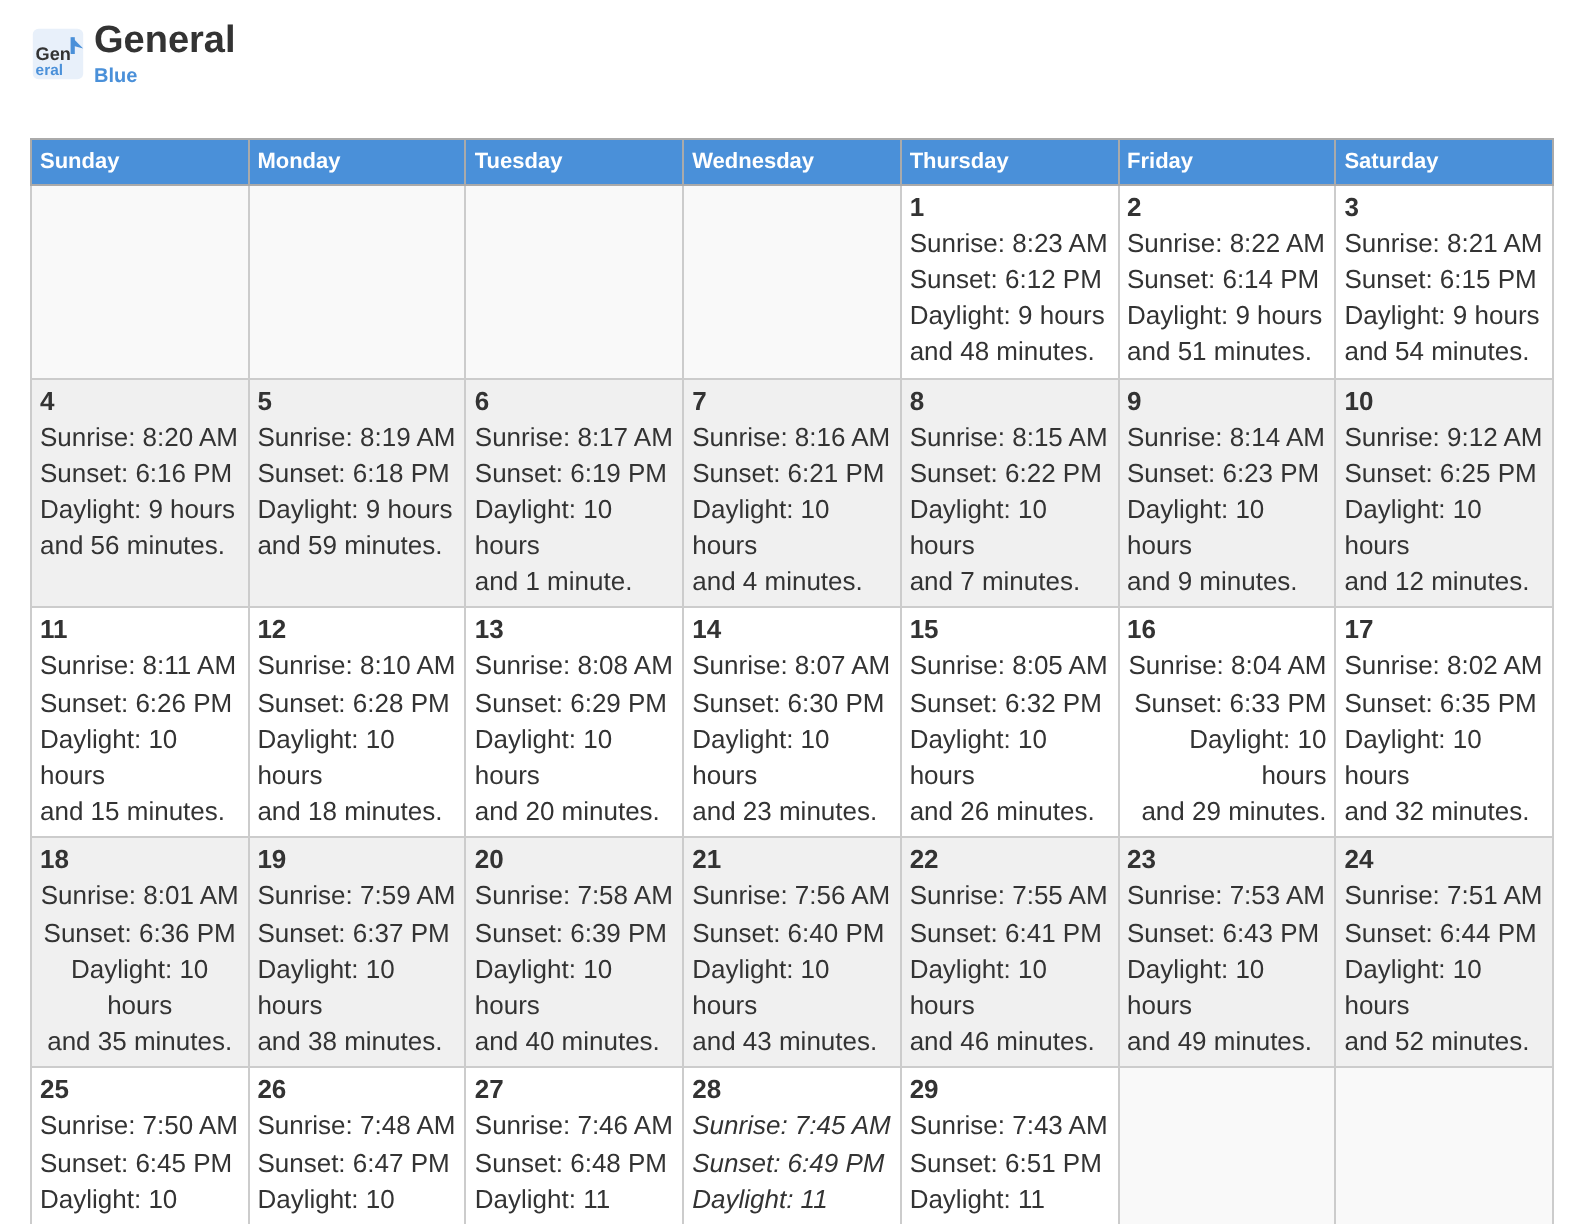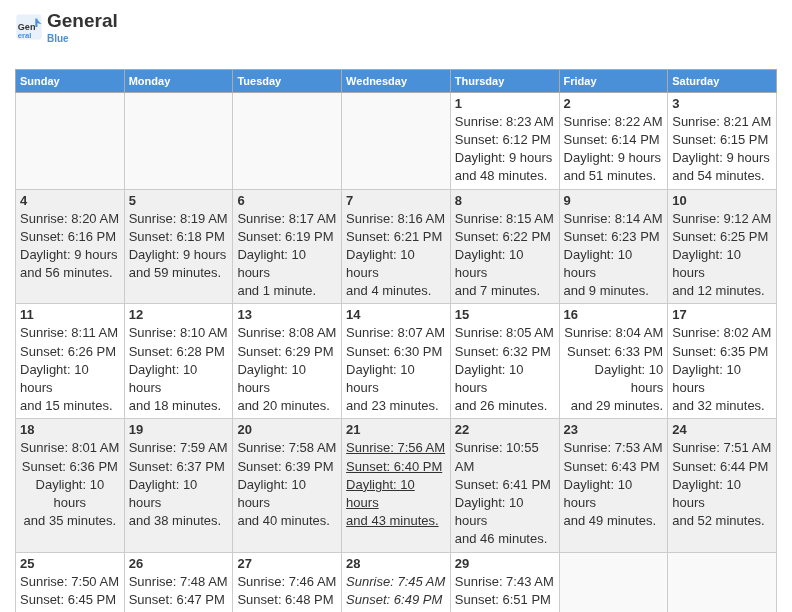--- a/index.html
+++ b/index.html
@@ -271,28 +271,28 @@
           </td>
           <td>
             <span class="day-num">20</span>
             <div class="day-info" style="white-space: pre-line;">Sunrise: 7:58 AM
 Sunset: 6:39 PM
 Daylight: 10 hours
 and 40 minutes.</div>
           </td>
           <td>
             <span class="day-num">21</span>
-            <div class="day-info" style="white-space: pre-line; text-decoration: underline;">Sunrise: 7:56 AM
+            <div class="day-info" style="white-space: pre-line;">Sunrise: 7:56 AM
 Sunset: 6:40 PM
 Daylight: 10 hours
 and 43 minutes.</div>
           </td>
           <td>
             <span class="day-num">22</span>
-            <div class="day-info" style="white-space: pre-line;">Sunrise: 10:55 AM
+            <div class="day-info" style="white-space: pre-line;">Sunrise: 7:55 AM
 Sunset: 6:41 PM
 Daylight: 10 hours
 and 46 minutes.</div>
           </td>
           <td>
             <span class="day-num">23</span>
             <div class="day-info" style="white-space: pre-line;">Sunrise: 7:53 AM
 Sunset: 6:43 PM
 Daylight: 10 hours
 and 49 minutes.</div>

